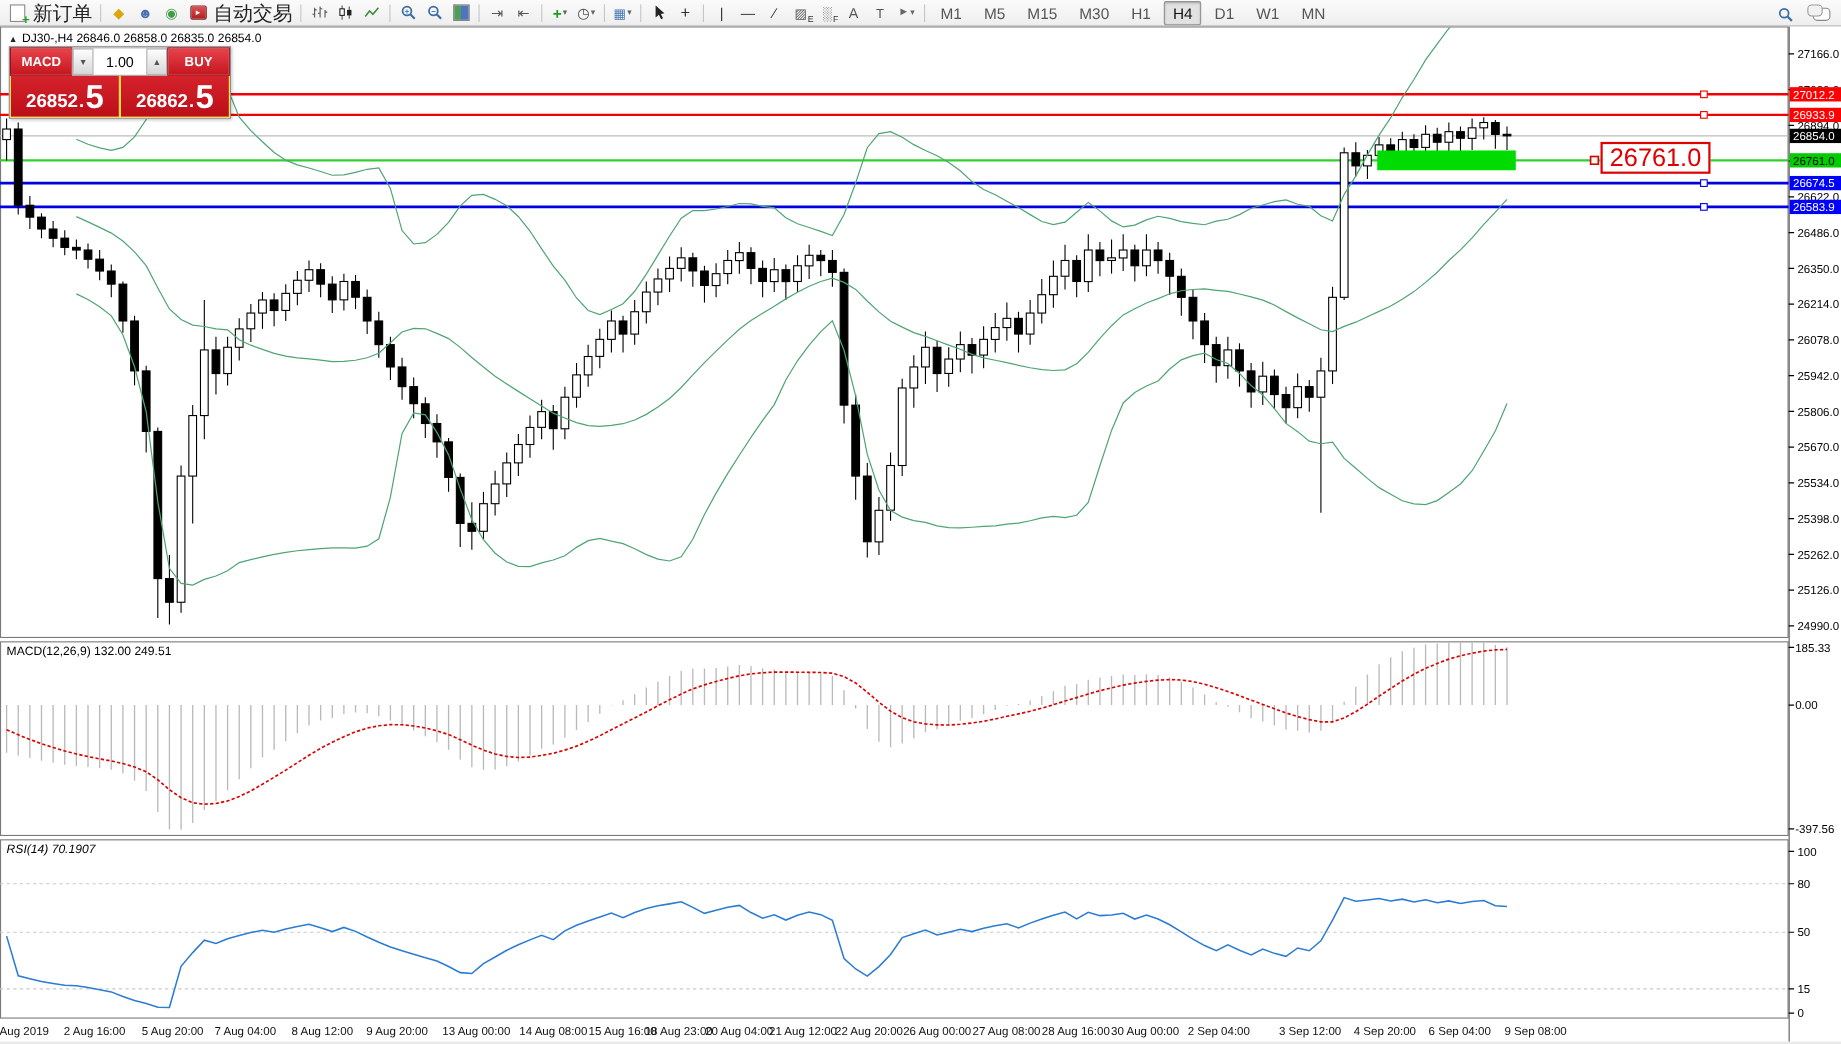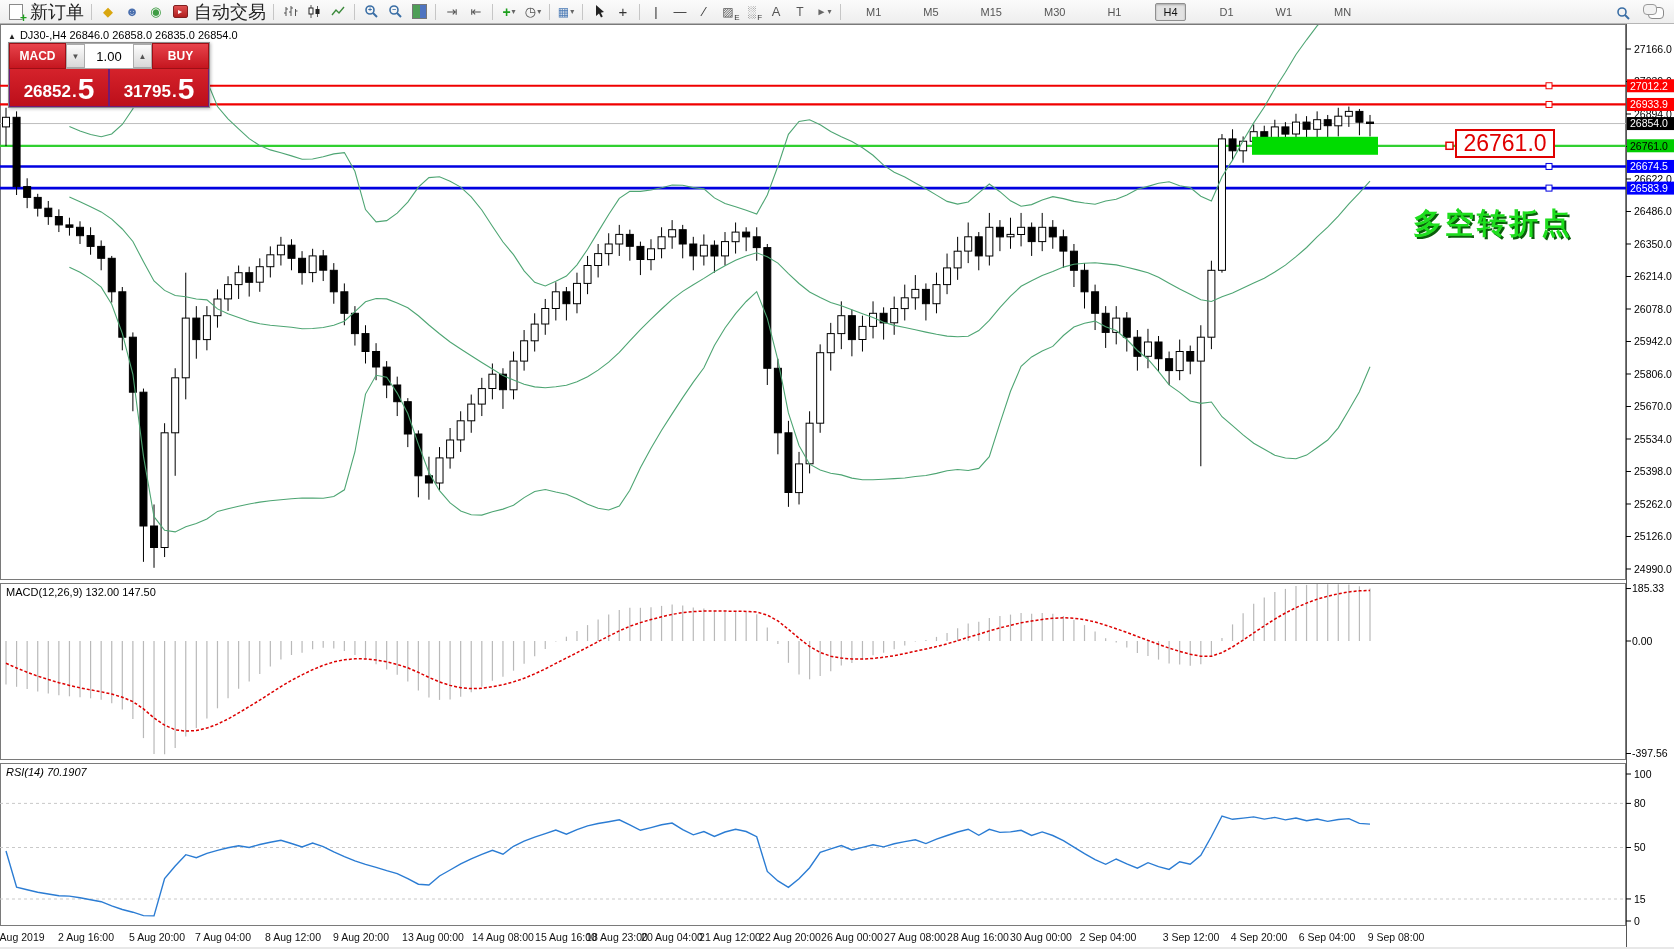--- a/index.html
+++ b/index.html
@@ -12,37 +12,37 @@
   .tsep{width:1px;height:16px;background:#c6c6c6;margin:0 4px;}
   .tglyph{font-size:13px;line-height:13px;}
   .tlabel{font-size:18px;color:#222;margin:0 3px 0 2px;white-space:nowrap;}
   .drop{font-size:8px;color:#666;margin-left:1px;}
   .icon-doc{position:relative;width:12px;height:14px;background:#fff;border:1px solid #8a8a8a;}
   .icon-doc .plus{position:absolute;right:-5px;bottom:-4px;color:#1d9f1d;font-weight:bold;font-size:12px;line-height:10px;text-shadow:0 0 1px #fff;}
   .at-icon{width:13px;height:11px;background:linear-gradient(#e05050,#b02020);border:1px solid #802020;border-radius:2px;display:inline-flex;align-items:center;justify-content:center;color:#fff;font-size:8px;line-height:8px;}
   .tiles{width:13px;height:13px;border:1px solid #777;background:linear-gradient(90deg,#4f9e57 50%,#4f74c0 50%);}
   .combo{position:relative;font-size:12px;color:#555;}
   .combo .sub{position:absolute;right:-6px;bottom:-3px;font-size:8px;color:#333;}
-  .tfbtn{padding:2px 7px;font-size:11px;color:#555;border:1px solid transparent;border-radius:2px;margin:0 13px;cursor:default;}
+  .tfbtn{padding:2px 7px;font-size:14px;color:#555;border:1px solid transparent;border-radius:2px;margin:0 2px;cursor:default;}
   .tfbtn.active{background:#e2e2e2;border-color:#8f8f8f;color:#111;box-shadow:inset 0 1px 2px rgba(0,0,0,.25);}
   #toolbar-right{position:absolute;right:6px;top:2px;display:flex;align-items:center;}
   .chat-ic{position:relative;width:14px;height:10px;border:1.5px solid #8a8a8a;border-radius:4px;background:#fdfdfd;}
   .chat-ic:before{content:"";position:absolute;left:-6px;top:-4px;width:12px;height:9px;border:1.5px solid #9a9a9a;border-radius:4px;background:#f2f2f2;}
   
   #symbol-line{position:absolute;left:8px;top:29px;font-size:11px;color:#000;white-space:nowrap;text-align:right;}
   #symbol-line .tri{font-size:8px;margin-right:4px;color:#222;}
   #trade-panel{position:absolute;left:8px;top:42px;width:200px;border:1px solid #8c8c8c;background:#f2f2f2;box-shadow:1px 1px 3px rgba(0,0,0,.25);}
   .tp-row1{display:flex;height:26px;}
   .tp-btn{flex:0 0 57px;background:linear-gradient(#e8434b,#c5161f);color:#fff;font-size:12px;font-weight:bold;
     display:flex;align-items:center;justify-content:center;border:1px solid #9d0f16;box-sizing:border-box;}
   .tp-vol{flex:1;display:flex;background:#fff;border-top:1px solid #aaa;border-bottom:1px solid #aaa;}
   .tp-spin{width:17px;background:linear-gradient(#fdfdfd,#d8d8d8);border:1px solid #ababab;color:#555;font-size:8px;
     display:flex;align-items:center;justify-content:center;}
   .tp-volval{flex:1;display:flex;align-items:center;justify-content:center;font-size:13px;color:#000;}
-  .tp-row2{display:flex;height:38px;background:#701a75;}
+  .tp-row2{display:flex;height:38px;background:#fde047;}
   .tp-price{flex:1;background:linear-gradient(#d5222b,#bc0f1a);color:#fff;display:flex;align-items:flex-end;justify-content:center;
     margin:0 1px 1px 1px;padding-bottom:2px;}
   .tp-price .main{font-size:17px;font-weight:bold;line-height:24px;}
   .tp-price .dot{font-size:17px;font-weight:bold;line-height:24px;margin:0 1px;}
   .tp-price .pip{font-size:30px;font-weight:bold;line-height:30px;}
   #macd-label{position:absolute;left:6px;top:586px;font-size:11px;color:#000;}
   #rsi-label{position:absolute;left:6px;top:766px;font-size:11px;color:#000;font-style:italic;}
   #annotation{position:absolute;left:1413px;top:204px;font-size:29px;font-weight:bold;letter-spacing:3px;color:#1ede1e;
     text-shadow:2px 2px 0 #0b5c0b;white-space:nowrap;}
   #price-box{position:absolute;left:1455px;top:129px;width:100px;height:29px;background:#fff;border:2px solid #e00000;
@@ -741,25 +741,24 @@
       </div>
       <div class="tp-btn">BUY</div>
     </div>
     <div class="tp-row2">
       <div class="tp-price">
         <span class="main">26852</span>
         <span class="dot">.</span>
         <span class="pip">5</span>
       </div>
       <div class="tp-price">
-        <span class="main">31795</span>
+        <span class="main">26862</span>
         <span class="dot">.</span>
         <span class="pip">5</span>
       </div>
     </div>
   </div>
 
-  <div id="macd-label">MACD(12,26,9) 132.00 147.50</div>
+  <div id="macd-label">MACD(12,26,9) 132.00 249.51</div>
   <div id="rsi-label">RSI(14) 70.1907</div>
-  <div id="annotation">多空转折点</div>
   <div id="price-box">26761.0</div>
 
 </div>
 
 </body></html>

